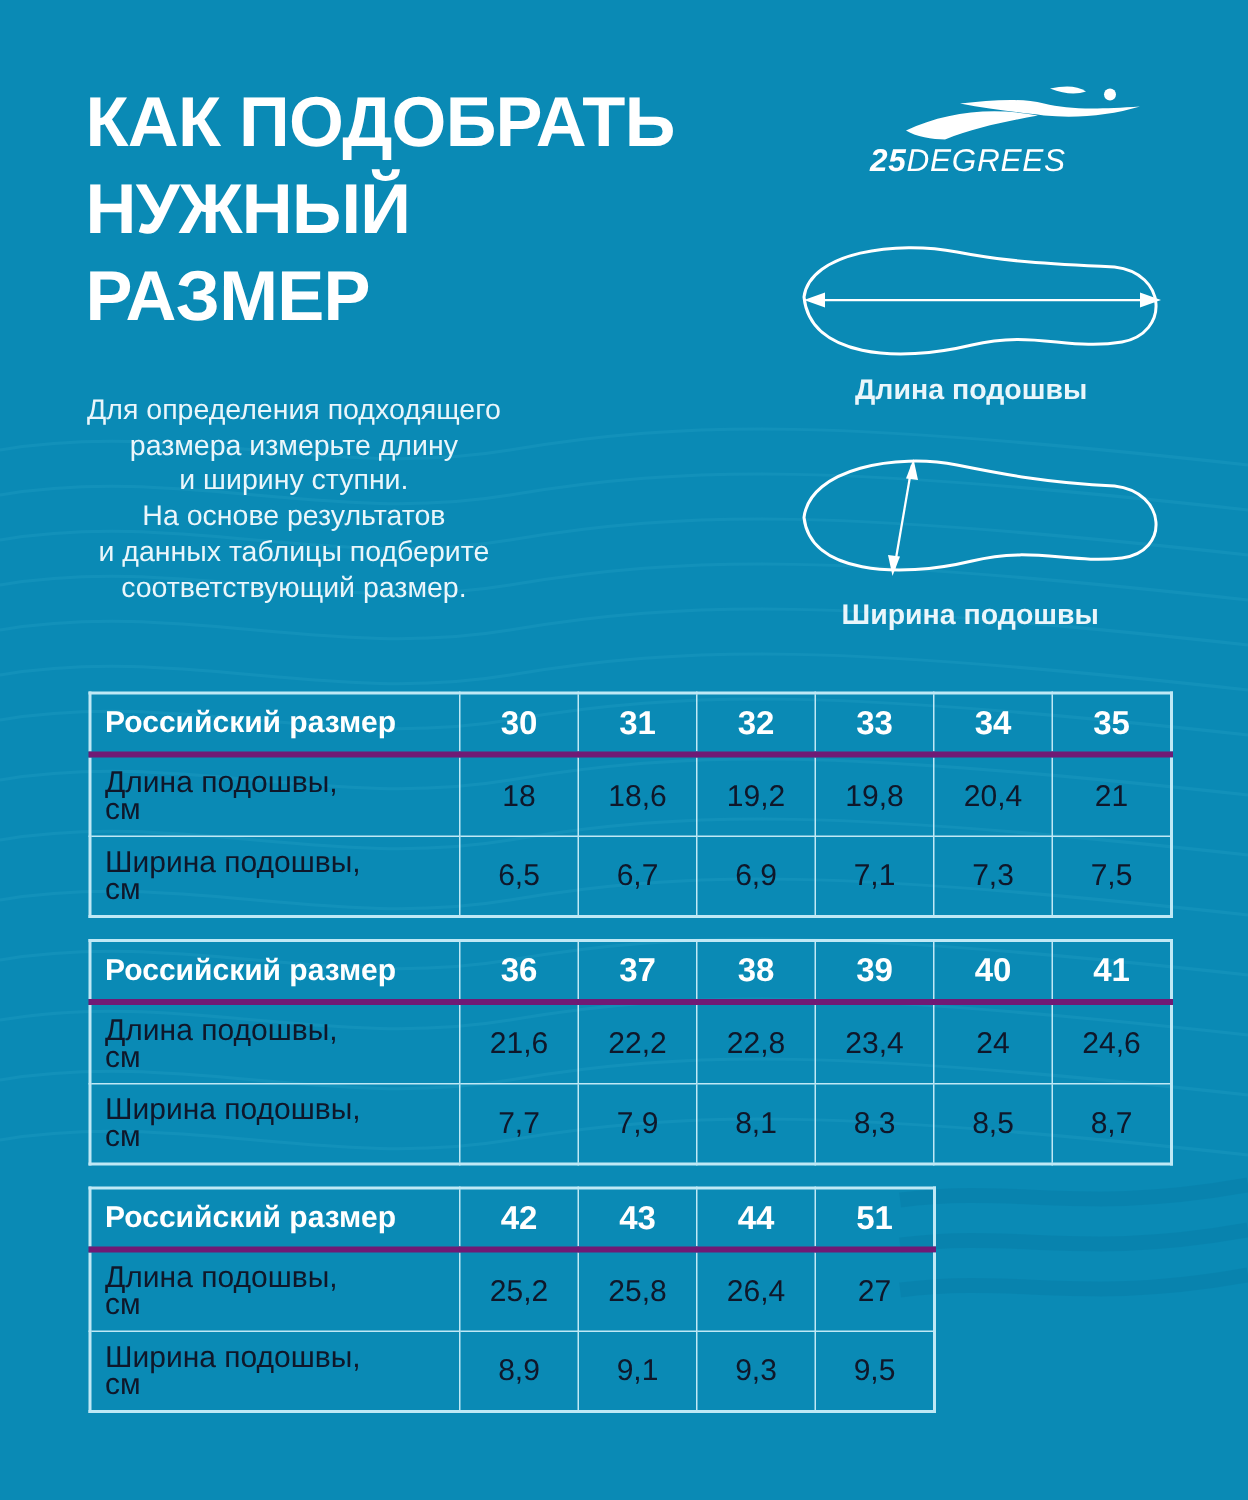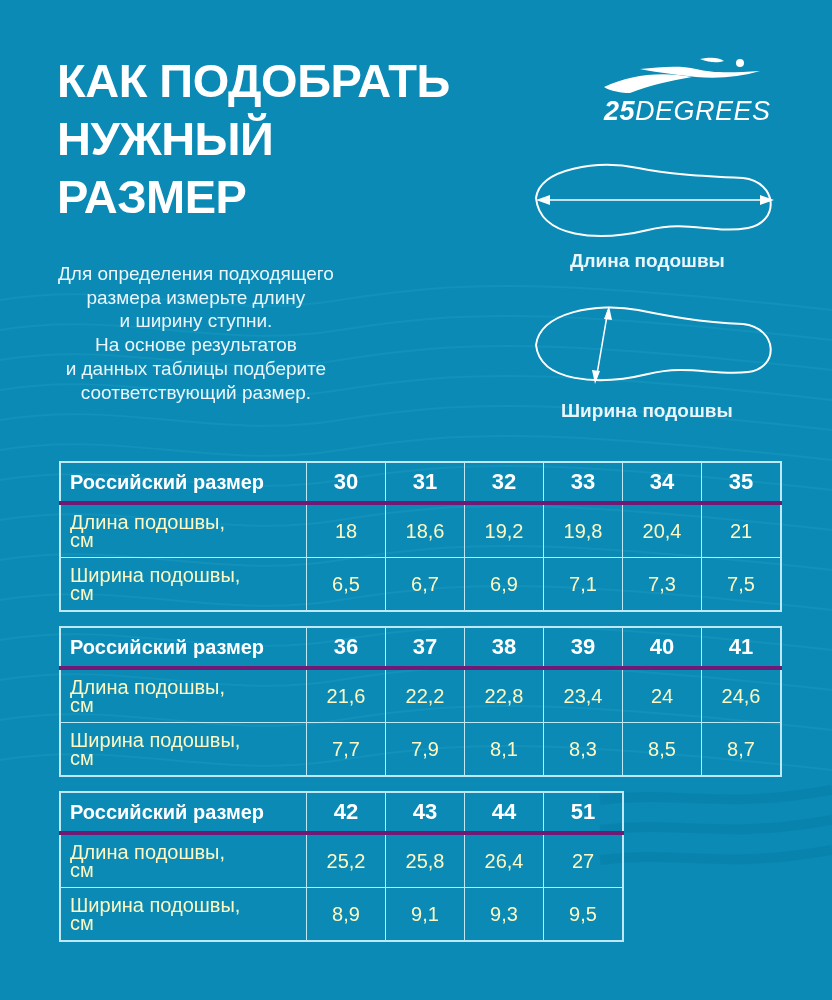--- a/index.html
+++ b/index.html
@@ -18,41 +18,41 @@
     letter-spacing: -0.5px; z-index: 1;
   }
   .title span { display: block; }
   .intro {
     position: absolute; left: 58px; top: 262px; z-index: 1;
     font-size: 19px; line-height: 23.7px; color: #eaf6fb;
   }
   .intro span { display: block; text-align: center; }
   .logo { position: absolute; left: 600px; top: 55px; z-index: 1; }
   .logo-text {
-    position: absolute; left: 604px; top: 96px; z-index: 1;
-    font-size: 27px; font-style: italic; font-weight: 400; letter-spacing: 0.5px;
+    position: absolute; left: 580px; top: 96px; z-index: 1;
+    font-size: 21px; font-style: italic; font-weight: 400; letter-spacing: 0.5px;
   }
   .logo-text b { font-weight: 700; }
   .foot-len { position: absolute; left: 528px; top: 150px; z-index: 1; }
   .foot-wid { position: absolute; left: 528px; top: 300px; z-index: 1; }
   .cap {
     position: absolute; z-index: 1; font-size: 19px; color: #eaf6fb; font-weight: bold;
   }
   .cap-len { left: 570px; top: 250px; }
   .cap-wid { left: 561px; top: 400px; }
 
   table.size {
     position: absolute; left: 59px; z-index: 1;
     border-collapse: collapse;
     border: 2px solid #bfe8f5;
   }
   table.size td {
     border: 1.5px solid #bfe8f5;
     text-align: center; vertical-align: middle;
-    padding: 0; font-size: 20px; color: #fef9c3;
+    padding: 0; font-size: 20px; color: #0f172a;
   }
   table.size tr.head td { height: 38px; font-weight: 700; font-size: 22px; color: #fff; }
   table.size tr.head { border-bottom: 4px solid #701a75; }
   table.size tr.row td { height: 52px; }
   table.size td.label {
     width: 236px; text-align: left; padding-left: 9px;
     font-size: 20px; line-height: 18px;
   }
   table.size tr.head td.label { font-size: 20px; font-weight: 700; }
   table.size td.val { width: 78px; }

